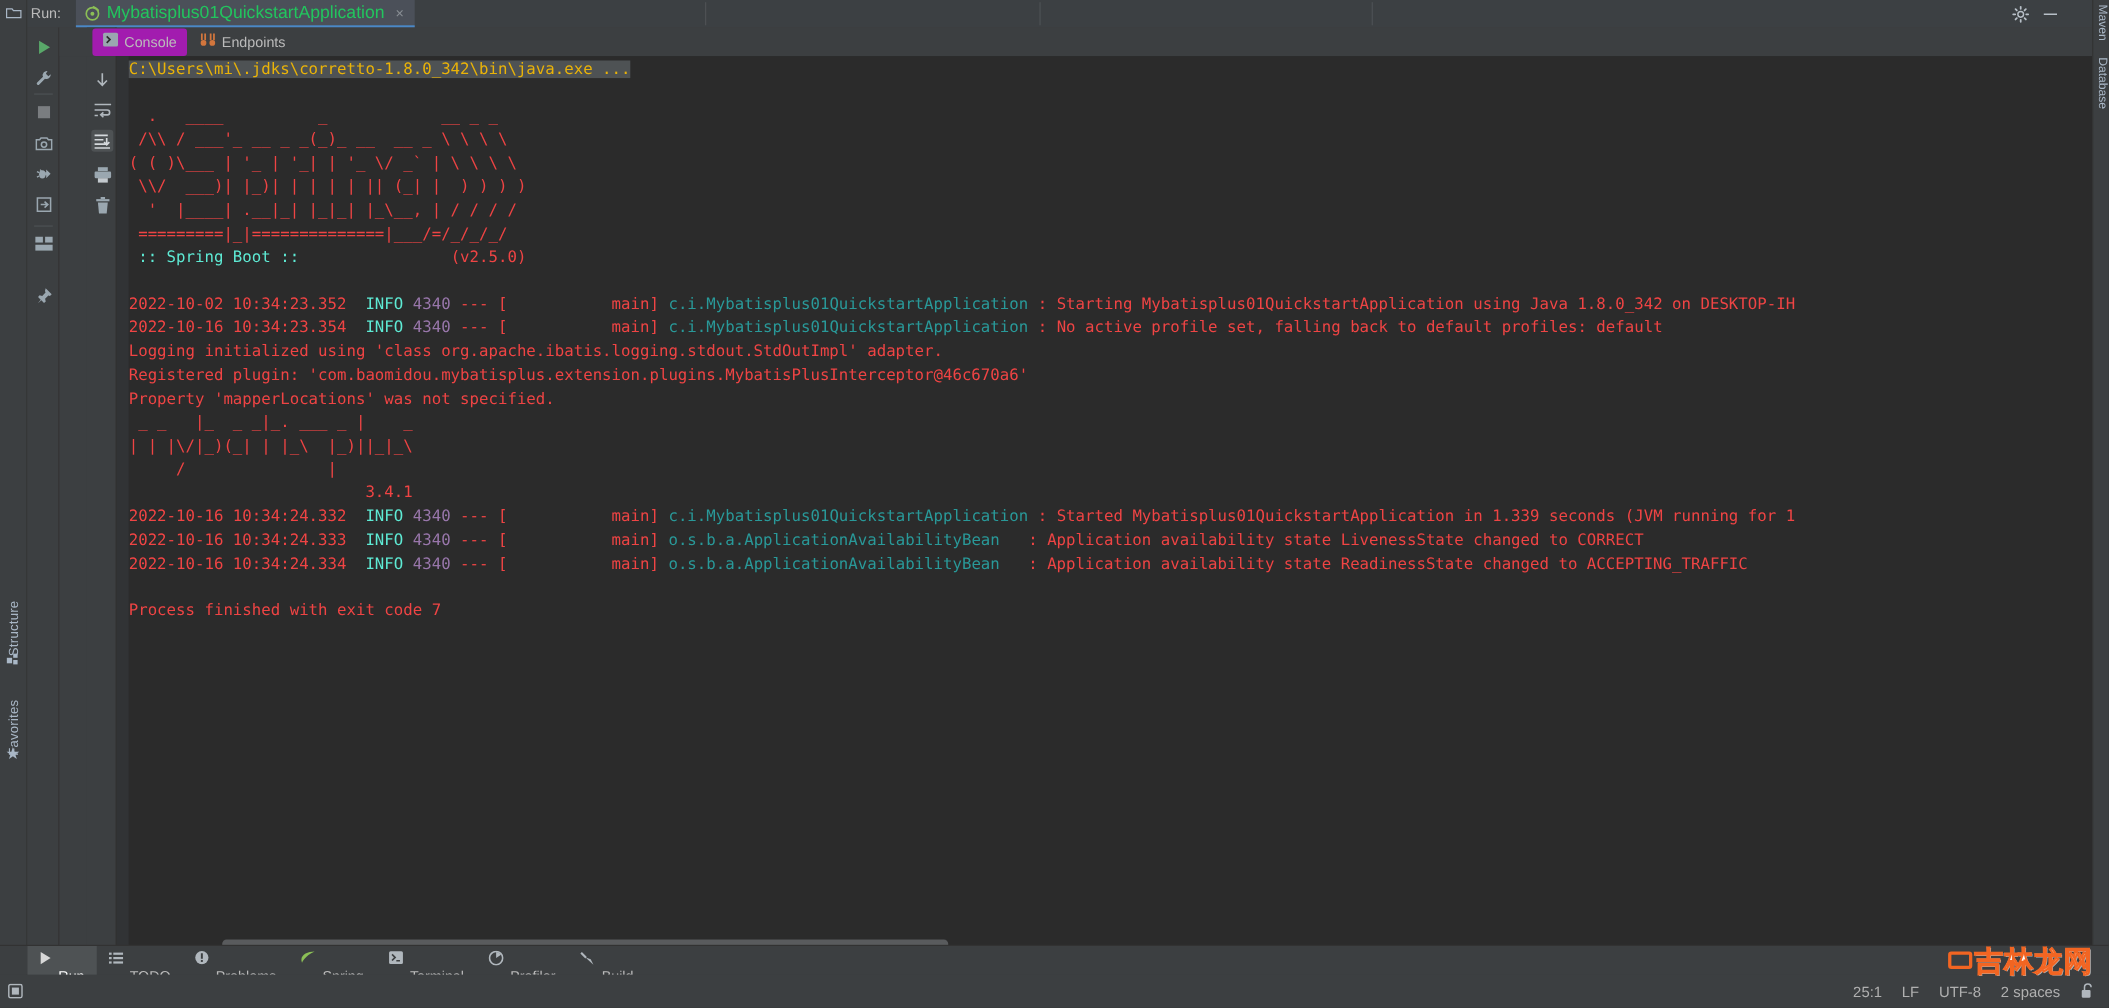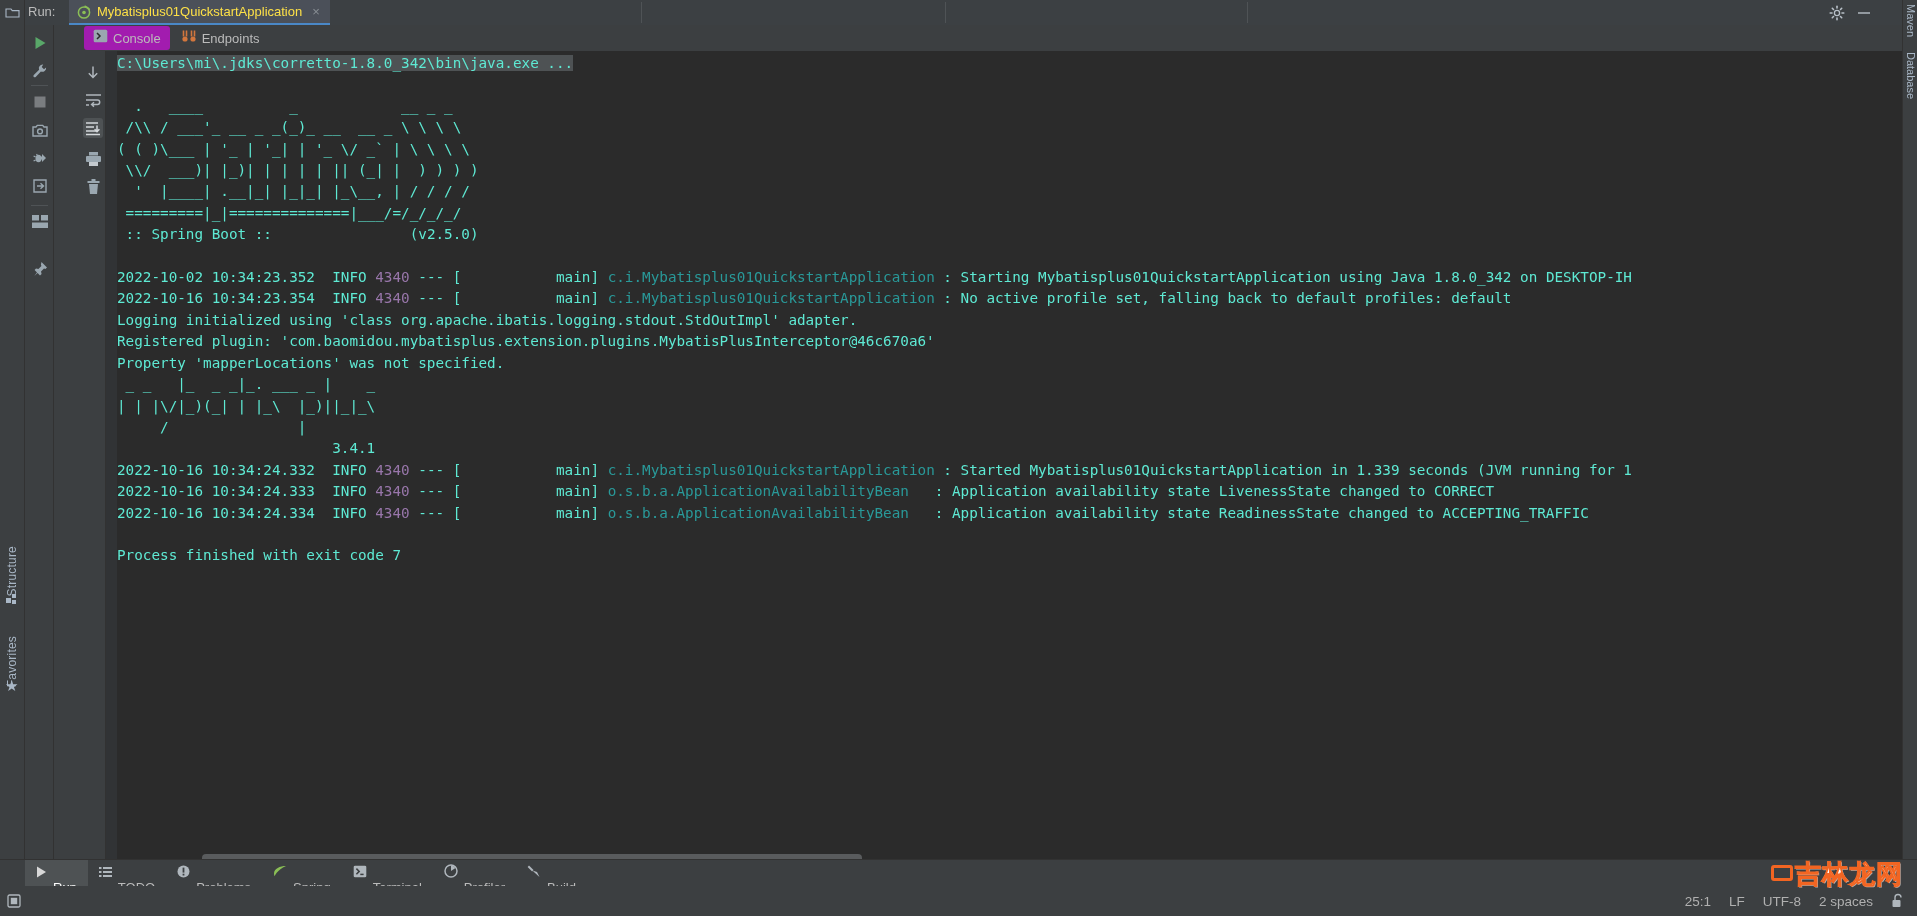--- a/index.html
+++ b/index.html
@@ -47,21 +47,21 @@
     font-size: 13px; color: #bbbbbb;
   }
   #run-tab {
     position: absolute; left: 44px; top: 0; height: 25px;
     padding: 0 10px 0 8px;
     background: #4b5059;
     border-bottom: 2px solid #4a88c7;
     display: flex; align-items: center; gap: 6px;
   }
   #run-tab-icon { width: 14px; height: 14px; }
-  #run-tab-label { font-size: 13px; color: #fde047; }
+  #run-tab-label { font-size: 16px; color: #22c55e; }
   #run-tab-close { font-size: 13px; color: #888e94; margin-left: 4px; }
   #run-title-divider1 { position: absolute; left: 616px; top: 2px; width: 1px; height: 21px; background: #4f5356; }
   #run-title-divider2 { position: absolute; left: 920px; top: 2px; width: 1px; height: 21px; background: #4f5356; }
   #run-title-divider3 { position: absolute; left: 1222px; top: 2px; width: 1px; height: 21px; background: #4f5356; }
   #settings-gear { position: absolute; right: 57px; top: 5px; width: 16px; height: 16px; }
   #minimize-btn { position: absolute; right: 30px; top: 5px; width: 16px; height: 16px; }
 
   
   #run-toolbar {
     position: absolute; left: 0; top: 25px; width: 29px; height: 846px;
@@ -104,25 +104,25 @@
     position: absolute; left: 0; top: 0; width: 11px; height: 820px;
     background: #313335;
   }
   #console-text {
     position: absolute; left: 11px; top: 2px;
     font-family: "DejaVu Sans Mono", monospace;
     font-size: 14.3px; line-height: 21.4px;
     color: #bbbbbb;
     white-space: pre;
   }
-  .cmdline { background: #4e5254; color: #5eead4; }
+  .cmdline { background: #4e5254; color: #eab308; }
   .ansi-green { color: #5eead4; }
   .magenta { color: #9876aa; text-align: right; }
   .cyan { color: #299999; }
-  .plain { color: #5eead4; }
+  .plain { color: #ef4444; }
 
   
   #console-hscroll {
     position: absolute; left: 11px; bottom: 8px; width: 1780px; height: 9px;
   }
   #console-hthumb {
     position: absolute; left: 85px; top: 0; width: 660px; height: 9px;
     background: #595b5d; border-radius: 4px;
   }
 

